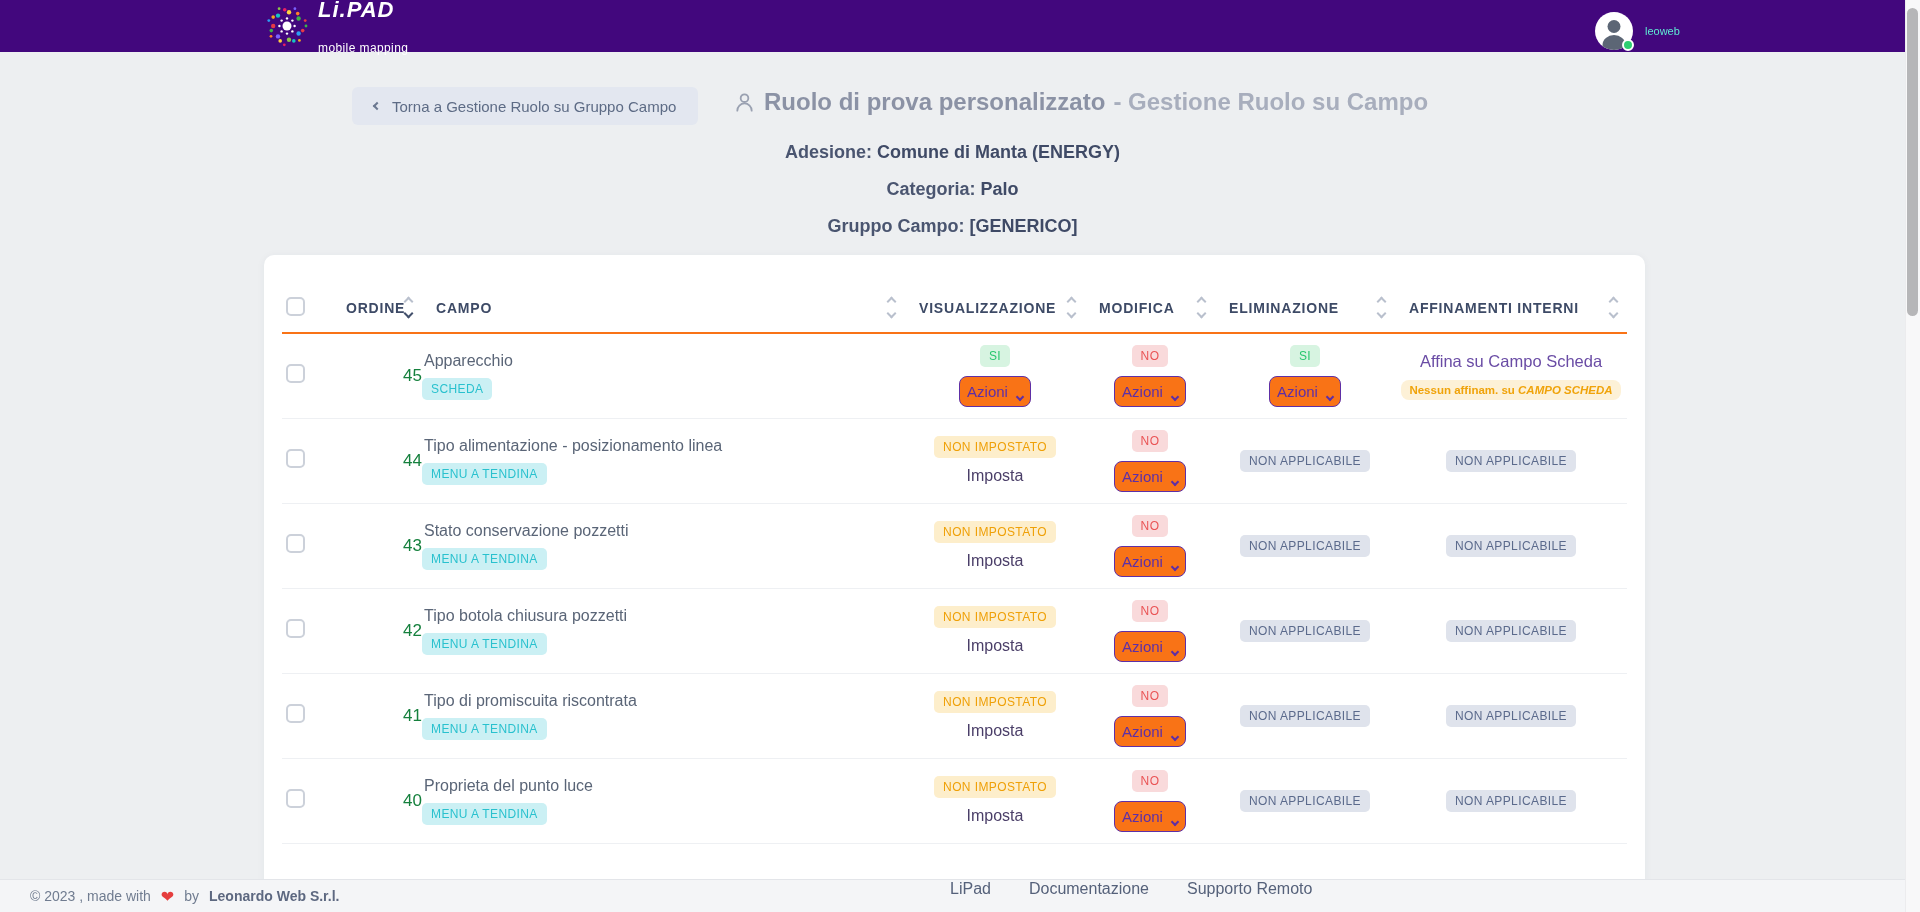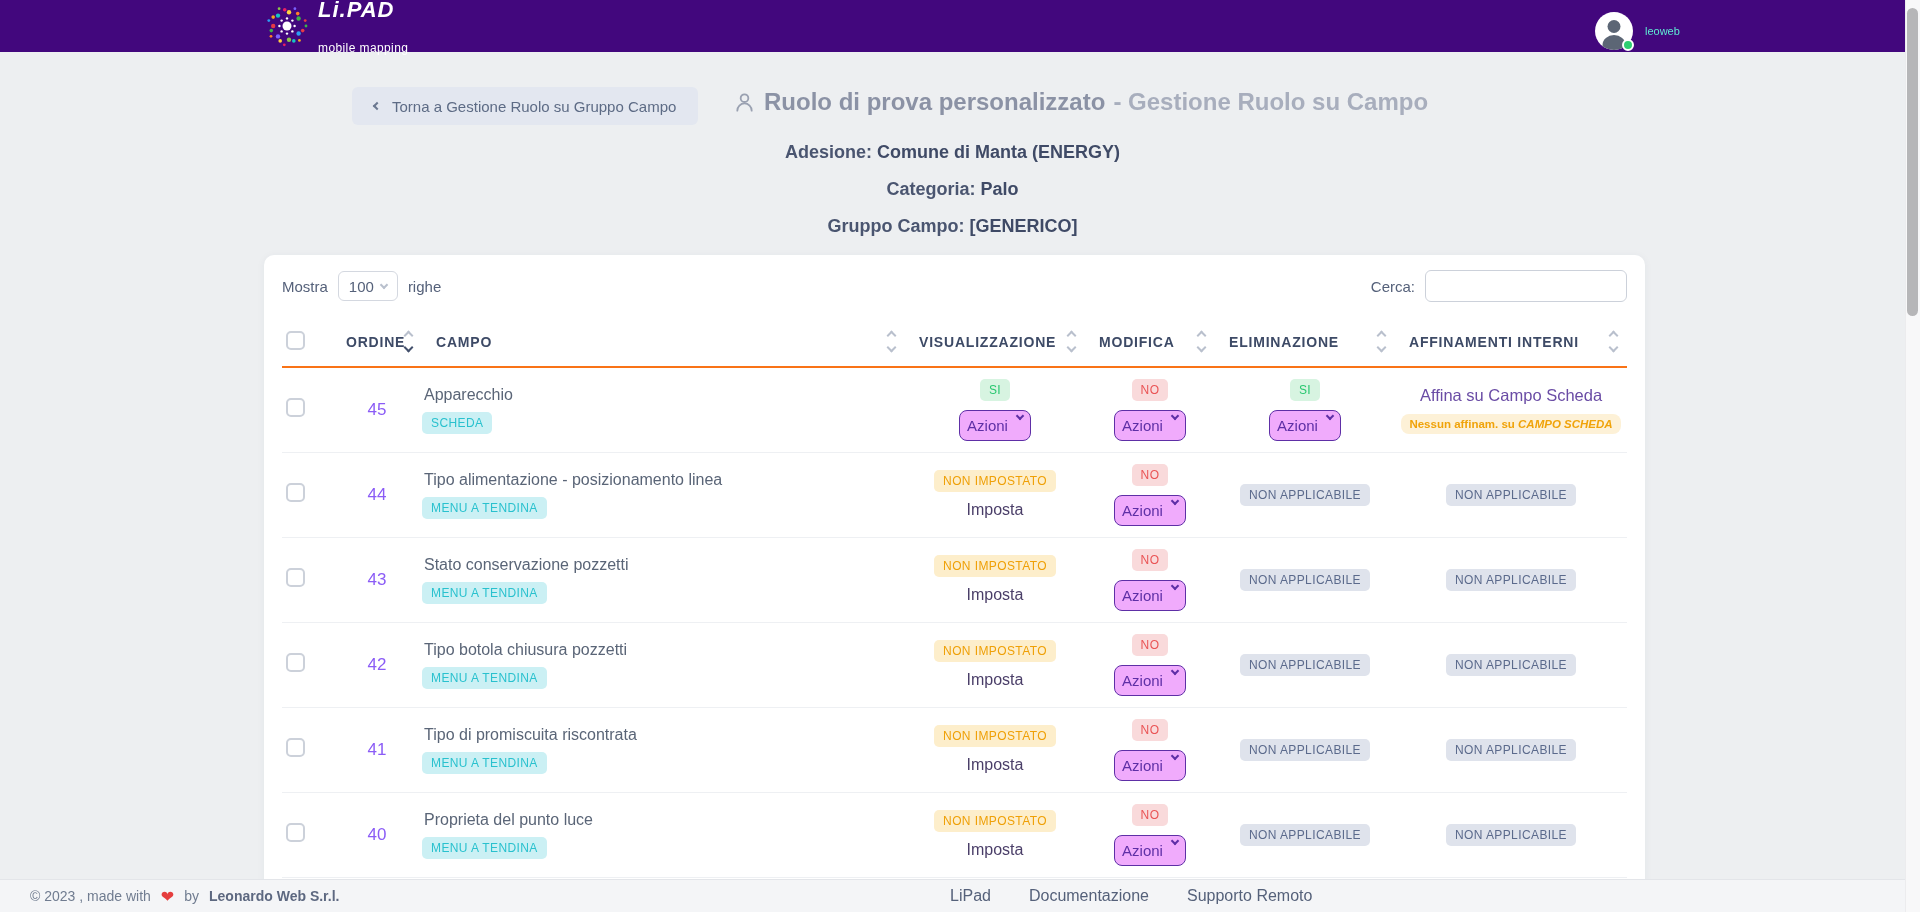--- a/index.html
+++ b/index.html
@@ -55,32 +55,32 @@
 
   
   table.grid{width:100%;border-collapse:collapse;margin-top:14px;table-layout:fixed}
   thead th{height:50px;border-bottom:2px solid #f97316;font-size:14px;font-weight:bold;
            color:#3d4a66;letter-spacing:.8px;text-align:left;padding:0}
   .th-in{display:flex;align-items:center;justify-content:space-between;padding:0 10px 0 14px}
   tbody td{height:85px;border-bottom:1px solid #eef0f3;vertical-align:middle;padding:0}
   .th-cb,.td-cb{padding-left:4px}
   .cb{display:inline-block;width:19px;height:19px;border:2px solid #ccd1da;border-radius:5px;
       background:#fff;cursor:pointer}
-  .ordine-cell{font-size:17px;color:#8b5cf6;text-align:center}
+  .ordine-cell{font-size:17px;color:#15803d;text-align:right}
   .campo-name{font-size:16px;color:#5a6577;padding-left:2px}
   .badge{display:inline-block;padding:4px 9px;border-radius:5px;font-weight:normal;font-size:12px;
          letter-spacing:.4px;white-space:nowrap}
   .b-green{color:var(--green-text);background:var(--green-bg)}
   .b-red{color:var(--red-text);background:var(--red-bg)}
   .b-yellow{color:var(--yellow-text);background:var(--yellow-bg)}
   .b-gray{color:var(--gray-text);background:var(--gray-bg)}
   .b-cyan{color:var(--cyan-text);background:var(--cyan-bg);margin-top:8px}
   .stack{display:flex;flex-direction:column;align-items:center;gap:9px}
-  .azioni{display:inline-flex;align-items:flex-start;gap:9px;padding:6px 7px;border:1.6px solid var(--accent);
-          border-radius:8px;color:var(--accent);font-size:15px;background:#f0abfc;cursor:pointer}
+  .azioni{display:inline-flex;align-items:flex-end;gap:9px;padding:6px 7px;border:1.6px solid var(--accent);
+          border-radius:8px;color:var(--accent);font-size:15px;background:#f97316;cursor:pointer}
   .imposta{font-size:16px;color:#4a3e68;cursor:pointer;text-decoration:none}
   .aff-link{font-size:16.5px;color:var(--link);cursor:pointer;text-decoration:none}
   .note-badge{background:var(--note-bg);color:var(--note-text);font-size:11.5px;font-weight:bold;
               padding:4px 8px;border-radius:8px;white-space:nowrap}
   .note-strong{font-style:italic}
 
   
   .chev{display:inline-block;width:7px;height:7px;border-right:2px solid #b9c0cd;border-bottom:2px solid #b9c0cd}
   .chev.up{transform:rotate(-135deg)}
   .chev.down{transform:rotate(45deg)}
@@ -89,21 +89,21 @@
   .chev.gray{width:6px;height:6px;margin-top:-3px}
   .chev.left{transform:rotate(135deg);width:6px;height:6px;border-color:#6b7890}
   .sorts{display:inline-flex;flex-direction:column;gap:5px;cursor:pointer}
 
   
   .footer{position:absolute;left:0;right:15px;bottom:0;height:33px;background:#f4f5f7;
           border-top:1px solid #e3e5e9;z-index:20;font-size:14px;color:#707c90}
   .copyright{position:absolute;left:30px;top:0;height:100%;display:flex;align-items:center;gap:10px}
   .company{font-weight:bold;color:#5d6880}
   .heart{color:#e53e3e;font-size:16px}
-  .footer-links{position:absolute;left:950px;top:0;height:100%;display:flex;align-items:center;gap:38px}
+  .footer-links{position:absolute;left:950px;top:0;height:100%;display:flex;gap:38px}
   .footer-links a{color:#55617a;font-size:16px;text-decoration:none;cursor:pointer}
 
   
   .sb-track{position:absolute;right:0;top:0;width:15px;height:100%;background:#f8f8f9;
             border-left:1px solid #ececee;z-index:30}
   .sb-thumb{position:absolute;right:2px;top:8px;width:11px;height:308px;background:#b6b6b8;border-radius:6px;cursor:pointer}
 </style>
 </head>
 <body>
 
@@ -189,34 +189,20 @@
     <span class="m-label">Categoria:</span>
     <span class="m-value">Palo</span>
   </div>
   <div>
     <span class="m-label">Gruppo Campo:</span>
     <span class="m-value">[GENERICO]</span>
   </div>
 </div>
 
 <section class="card">
-  <div class="card-controls">
-    <div class="length-ctl">
-      <span>Mostra</span>
-      <div class="select-sm">
-        <span>100</span>
-        <i class="chev down gray"></i>
-      </div>
-      <span>righe</span>
-    </div>
-    <div class="search-ctl">
-      <label>Cerca:</label>
-      <input class="search-input" style="">
-    </div>
-  </div>
 
   <table class="grid">
     <colgroup>
       <col style="width:50px">
         <col style="width:90px">
         <col style="width:483px">
       <col style="width:180px">
         <col style="width:130px">
         <col style="width:180px">
         <col style="width:232px">

